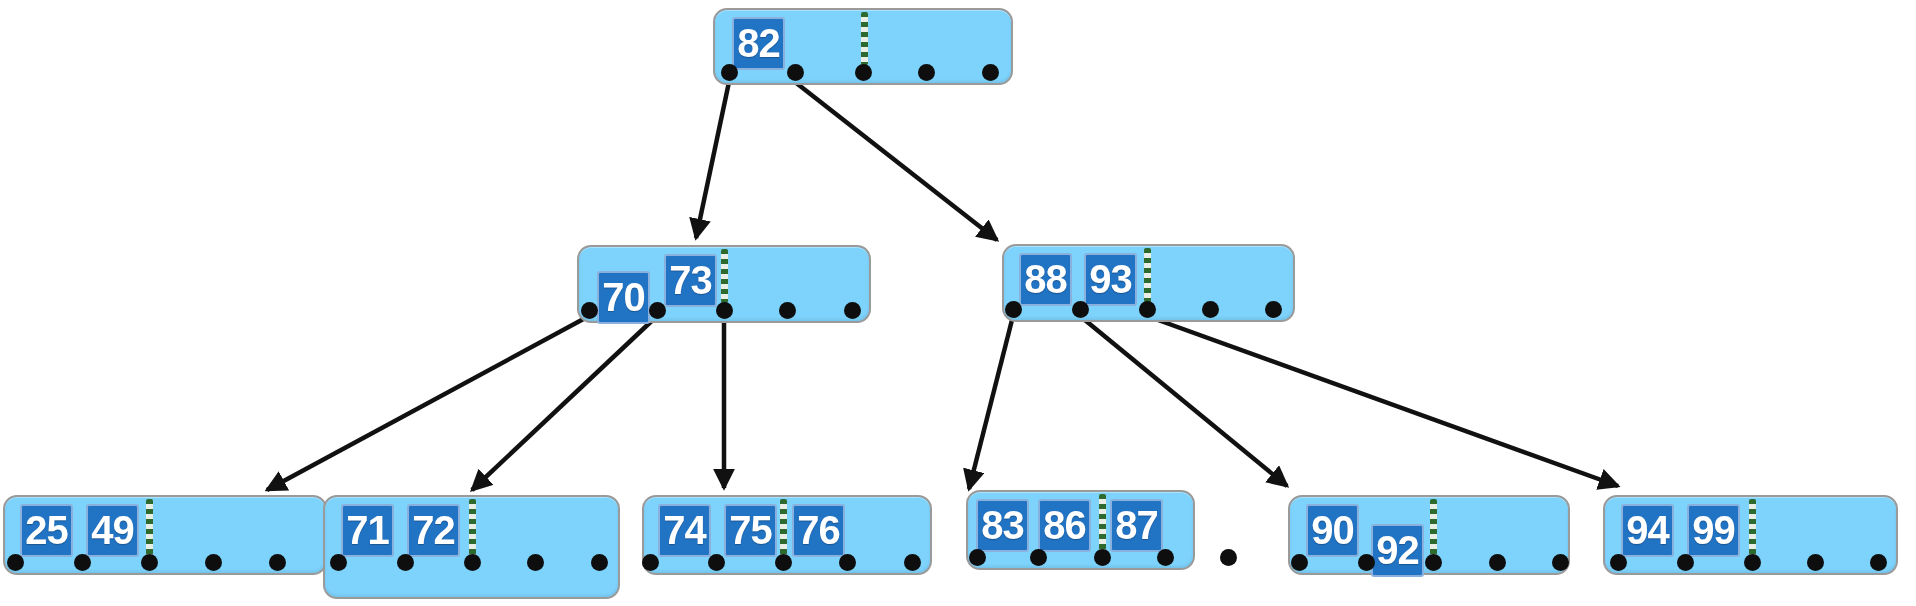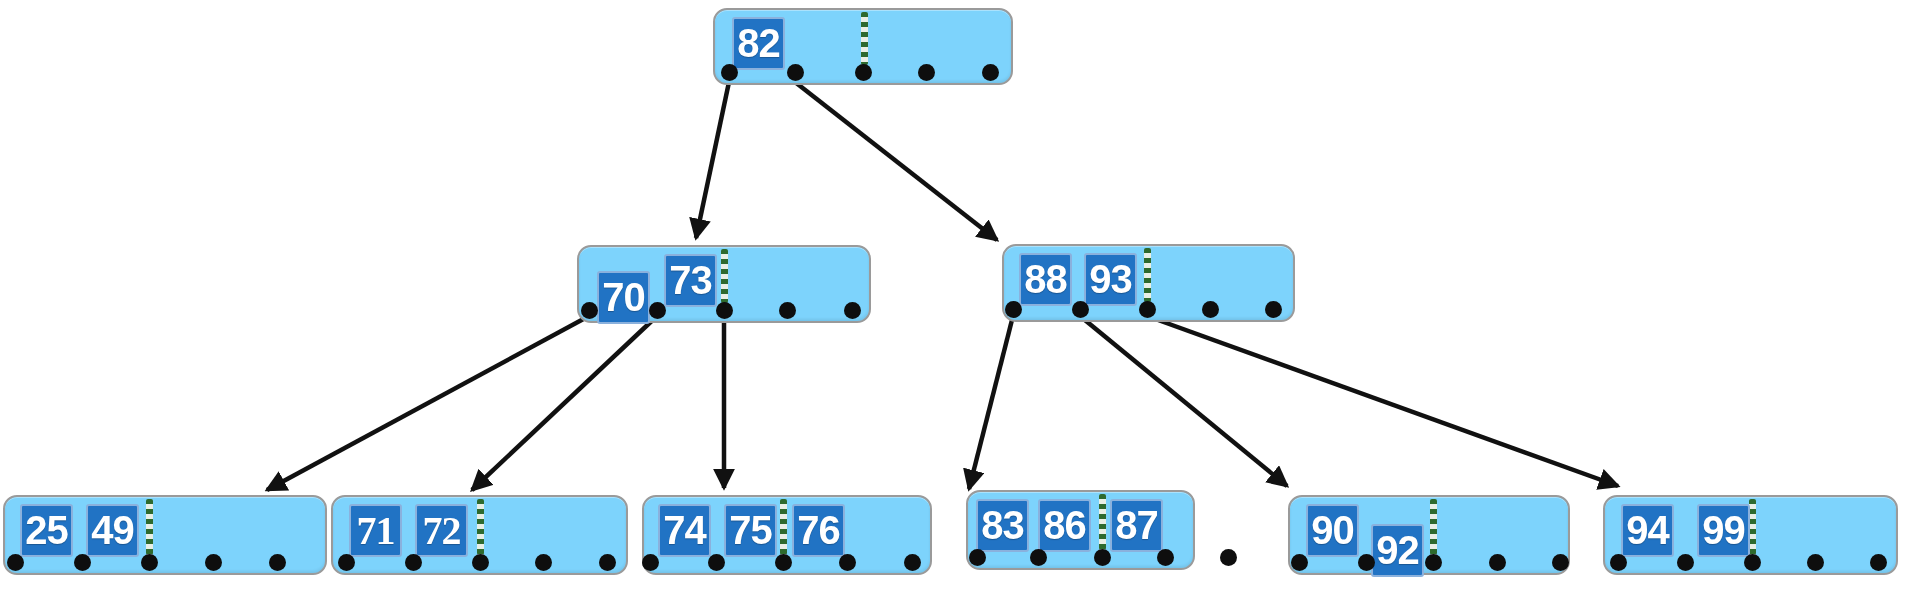--- a/index.html
+++ b/index.html
@@ -83,21 +83,21 @@
       <div class="btree-node" style="left: 3px; top: 495px; width: 324px; height: 80px;">
         <div class="mid-sep" style="left: 141px; top: 2px; height: 56px;"></div>
         <div class="key-cell" style="left: 15px; top: 7px;">25</div>
         <div class="key-cell" style="left: 81px; top: 7px;">49</div>
         <div class="pointer-dot" style="left: 2px; top: 57px;"></div>
         <div class="pointer-dot" style="left: 69px; top: 57px;"></div>
         <div class="pointer-dot" style="left: 136px; top: 57px;"></div>
         <div class="pointer-dot" style="left: 200px; top: 57px;"></div>
         <div class="pointer-dot" style="left: 264px; top: 57px;"></div>
       </div>
-      <div class="btree-node" style="left: 331px; top: 495px; width: 297px; height: 80px; font-family: Liberation Serif, serif;">
+      <div class="btree-node" style="left: 323px; top: 495px; width: 297px; height: 104px;">
         <div class="mid-sep" style="left: 144px; top: 2px; height: 56px;"></div>
         <div class="key-cell" style="left: 16px; top: 7px;">71</div>
         <div class="key-cell" style="left: 82px; top: 7px;">72</div>
         <div class="pointer-dot" style="left: 5px; top: 57px;"></div>
         <div class="pointer-dot" style="left: 72px; top: 57px;"></div>
         <div class="pointer-dot" style="left: 139px; top: 57px;"></div>
         <div class="pointer-dot" style="left: 202px; top: 57px;"></div>
         <div class="pointer-dot" style="left: 266px; top: 57px;"></div>
       </div>
       <div class="btree-node" style="left: 642px; top: 495px; width: 290px; height: 80px;">
@@ -128,21 +128,21 @@
         <div class="key-cell" style="left: 81px; top: 7px; margin-top: 20px;">92</div>
         <div class="pointer-dot" style="left: 1px; top: 57px;"></div>
         <div class="pointer-dot" style="left: 68px; top: 57px;"></div>
         <div class="pointer-dot" style="left: 135px; top: 57px;"></div>
         <div class="pointer-dot" style="left: 199px; top: 57px;"></div>
         <div class="pointer-dot" style="left: 262px; top: 57px;"></div>
       </div>
       <div class="btree-node" style="left: 1603px; top: 495px; width: 295px; height: 80px;">
         <div class="mid-sep" style="left: 144px; top: 2px; height: 56px;"></div>
         <div class="key-cell" style="left: 16px; top: 7px;">94</div>
-        <div class="key-cell" style="left: 92px; top: 7px;">99</div>
+        <div class="key-cell" style="left: 82px; top: 7px;">99</div>
         <div class="pointer-dot" style="left: 5px; top: 57px;"></div>
         <div class="pointer-dot" style="left: 72px; top: 57px;"></div>
         <div class="pointer-dot" style="left: 139px; top: 57px;"></div>
         <div class="pointer-dot" style="left: 202px; top: 57px;"></div>
         <div class="pointer-dot" style="left: 265px; top: 57px;"></div>
       </div>
     </div>
 </div>
 
 </body></html>

